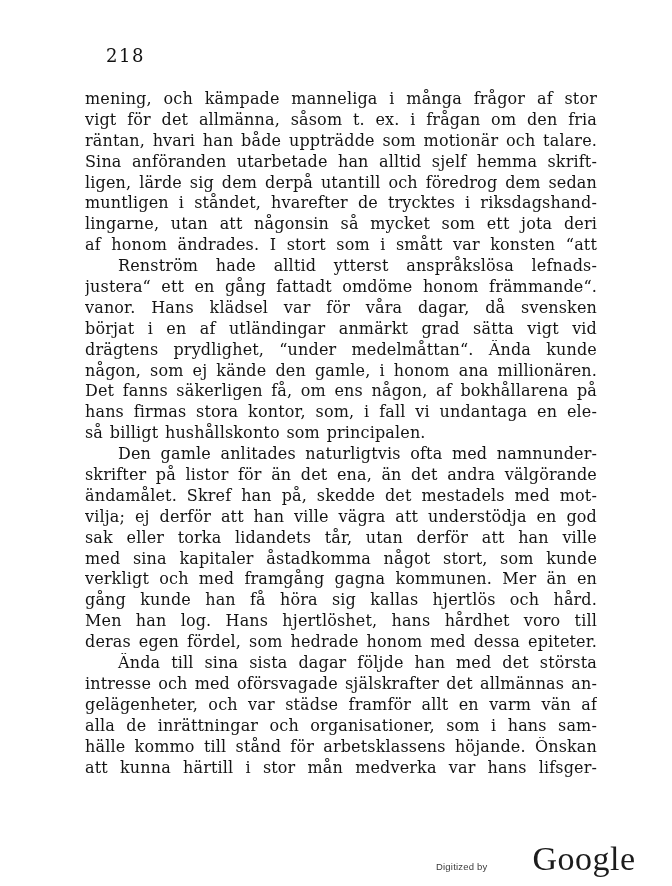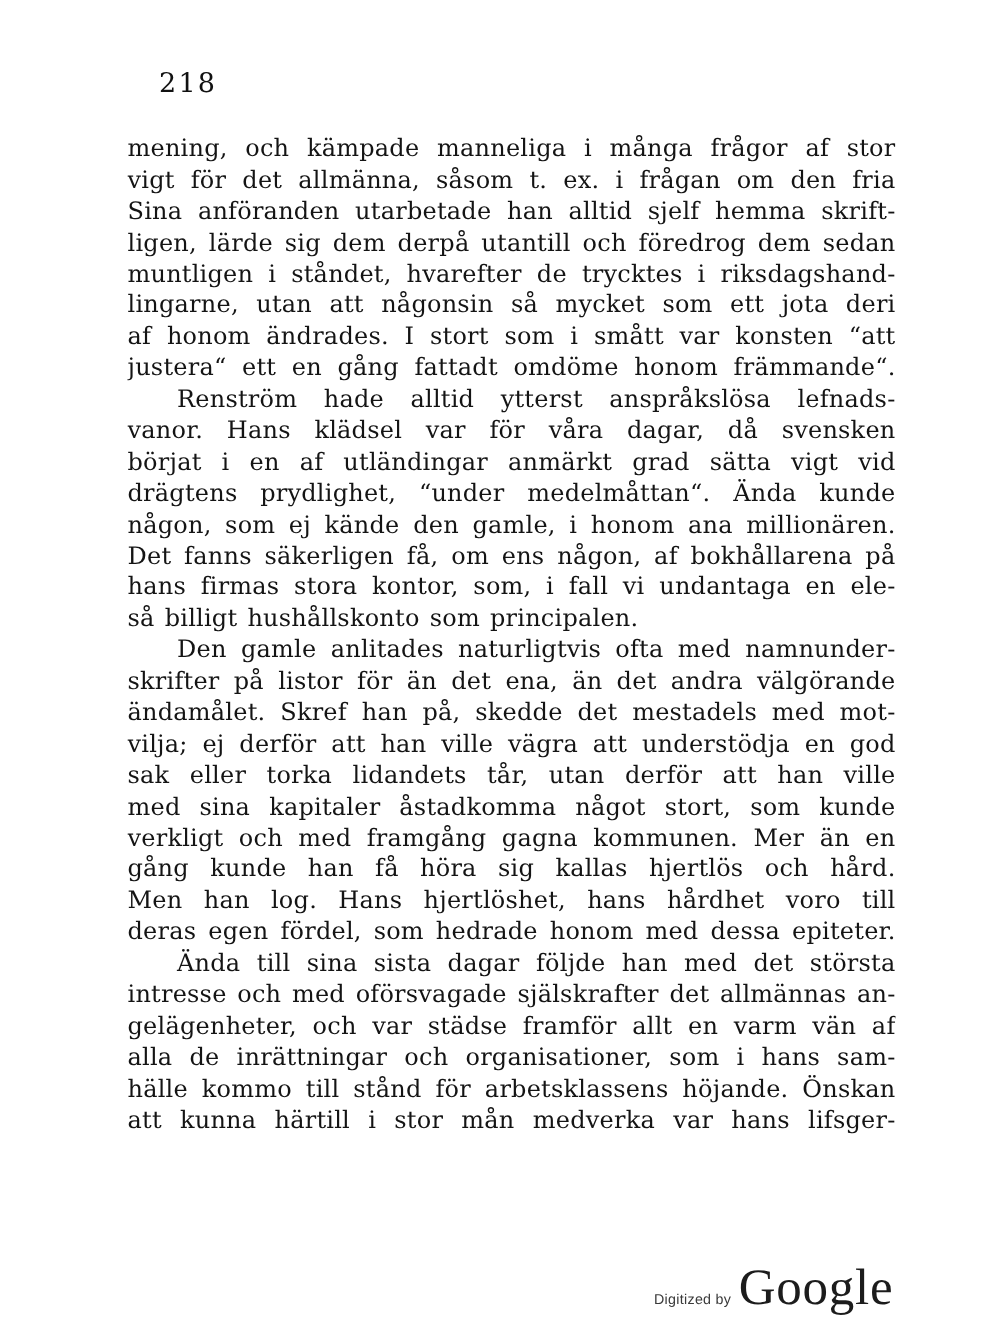--- a/index.html
+++ b/index.html
@@ -38,20 +38,21 @@
     white-space: normal;
   }
   .line.indent { text-indent: 33px; }
   .line.end { text-align-last: left; }
   .footer {
     position: absolute;
     top: 840px;
     left: 436px;
     display: flex;
     align-items: baseline;
+    gap: 40px;
   }
   .digitized {
     font-family: "Liberation Sans", sans-serif;
     font-size: 9.5px;
     color: #3a3a3a;
     margin-right: 5px;
     letter-spacing: 0.2px;
   }
   .brand {
     font-family: "Liberation Serif", serif;
@@ -63,27 +64,28 @@
 </head>
 <body>
 
 <div class="page">
 
   <div class="pagenum">218</div>
 
   <div class="textblock">
     <div class="line">mening, och kämpade manneliga i många frågor af stor</div>
     <div class="line">vigt för det allmänna, såsom t. ex. i frågan om den fria</div>
+    <div class="line">räntan, hvari han både uppträdde som motionär och talare.</div>
     <div class="line">Sina anföranden utarbetade han alltid sjelf hemma skrift-</div>
     <div class="line">ligen, lärde sig dem derpå utantill och föredrog dem sedan</div>
     <div class="line">muntligen i ståndet, hvarefter de trycktes i riksdagshand-</div>
     <div class="line">lingarne, utan att någonsin så mycket som ett jota deri</div>
     <div class="line">af honom ändrades. I stort som i smått var konsten “att</div>
+    <div class="line indent">Renström hade alltid ytterst anspråkslösa lefnads-</div>
     <div class="line">justera“ ett en gång fattadt omdöme honom främmande“.</div>
-    <div class="line indent">Renström hade alltid ytterst anspråkslösa lefnads-</div>
     <div class="line">vanor. Hans klädsel var för våra dagar, då svensken</div>
     <div class="line">börjat i en af utländingar anmärkt grad sätta vigt vid</div>
     <div class="line">drägtens prydlighet, “under medelmåttan“. Ända kunde</div>
     <div class="line">någon, som ej kände den gamle, i honom ana millionären.</div>
     <div class="line">Det fanns säkerligen få, om ens någon, af bokhållarena på</div>
     <div class="line">hans firmas stora kontor, som, i fall vi undantaga en ele-</div>
     <div class="line end">så billigt hushållskonto som principalen.</div>
     <div class="line indent">Den gamle anlitades naturligtvis ofta med namnunder-</div>
     <div class="line">skrifter på listor för än det ena, än det andra välgörande</div>
     <div class="line">ändamålet. Skref han på, skedde det mestadels med mot-</div>

